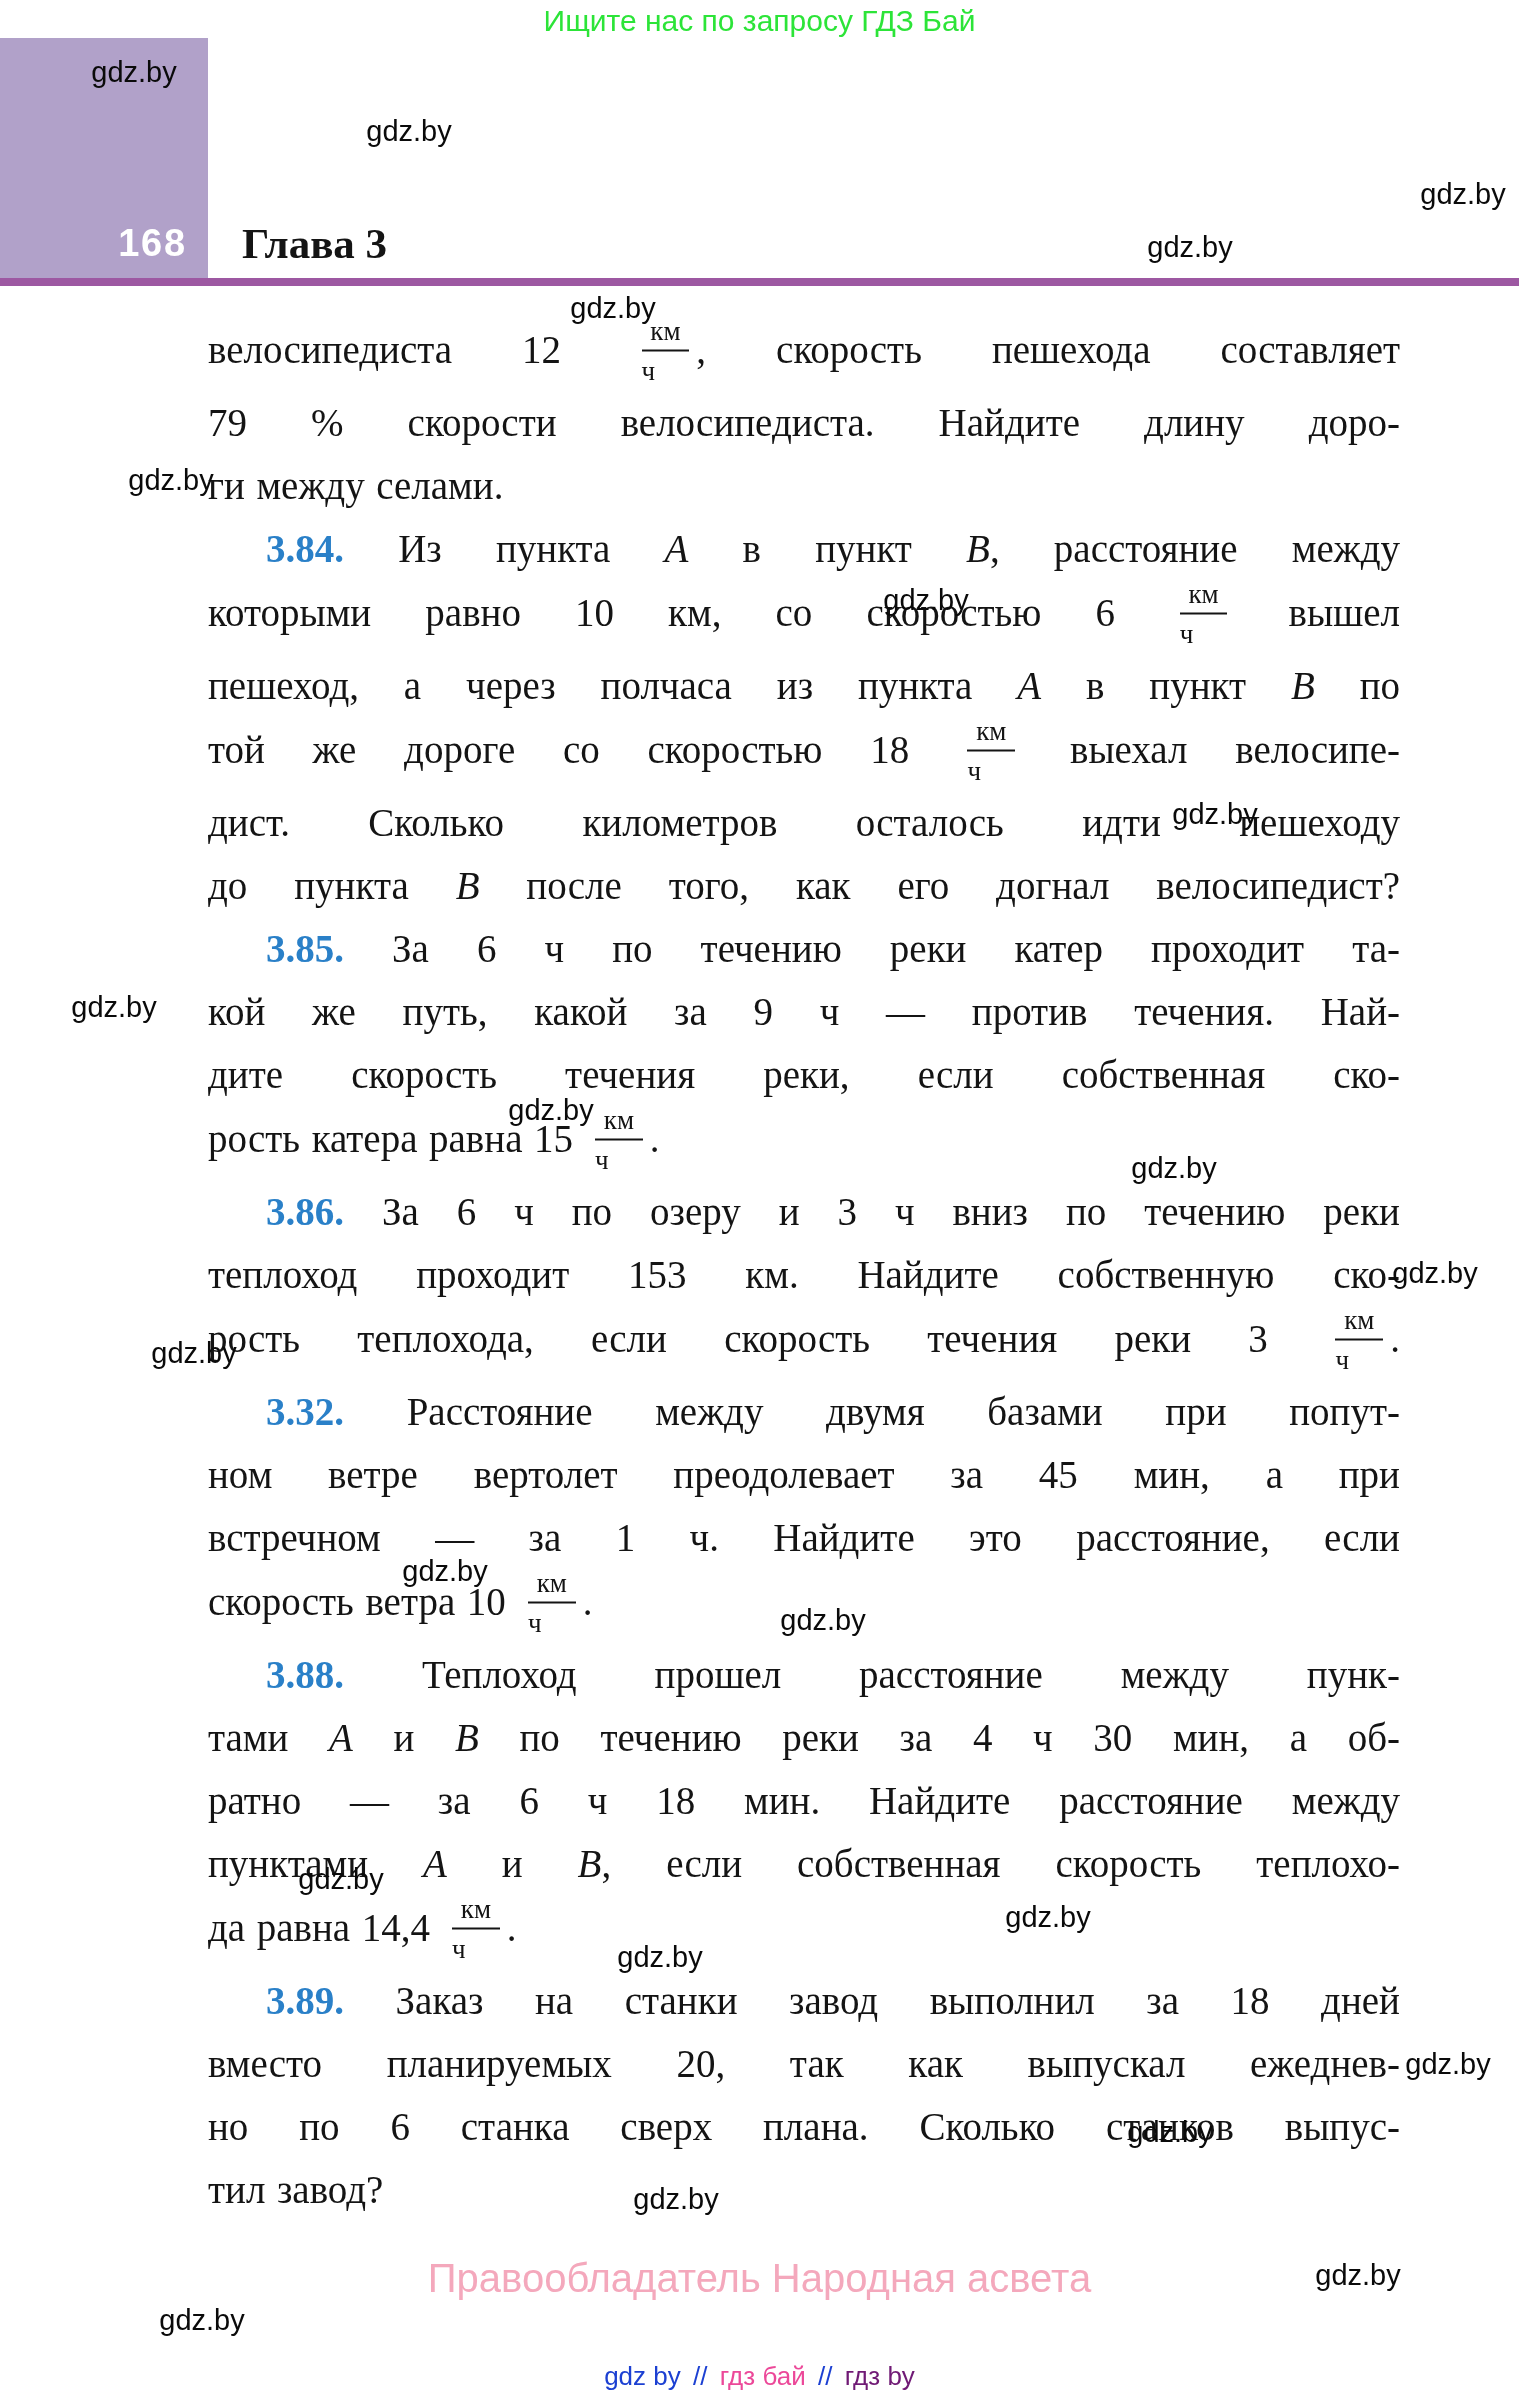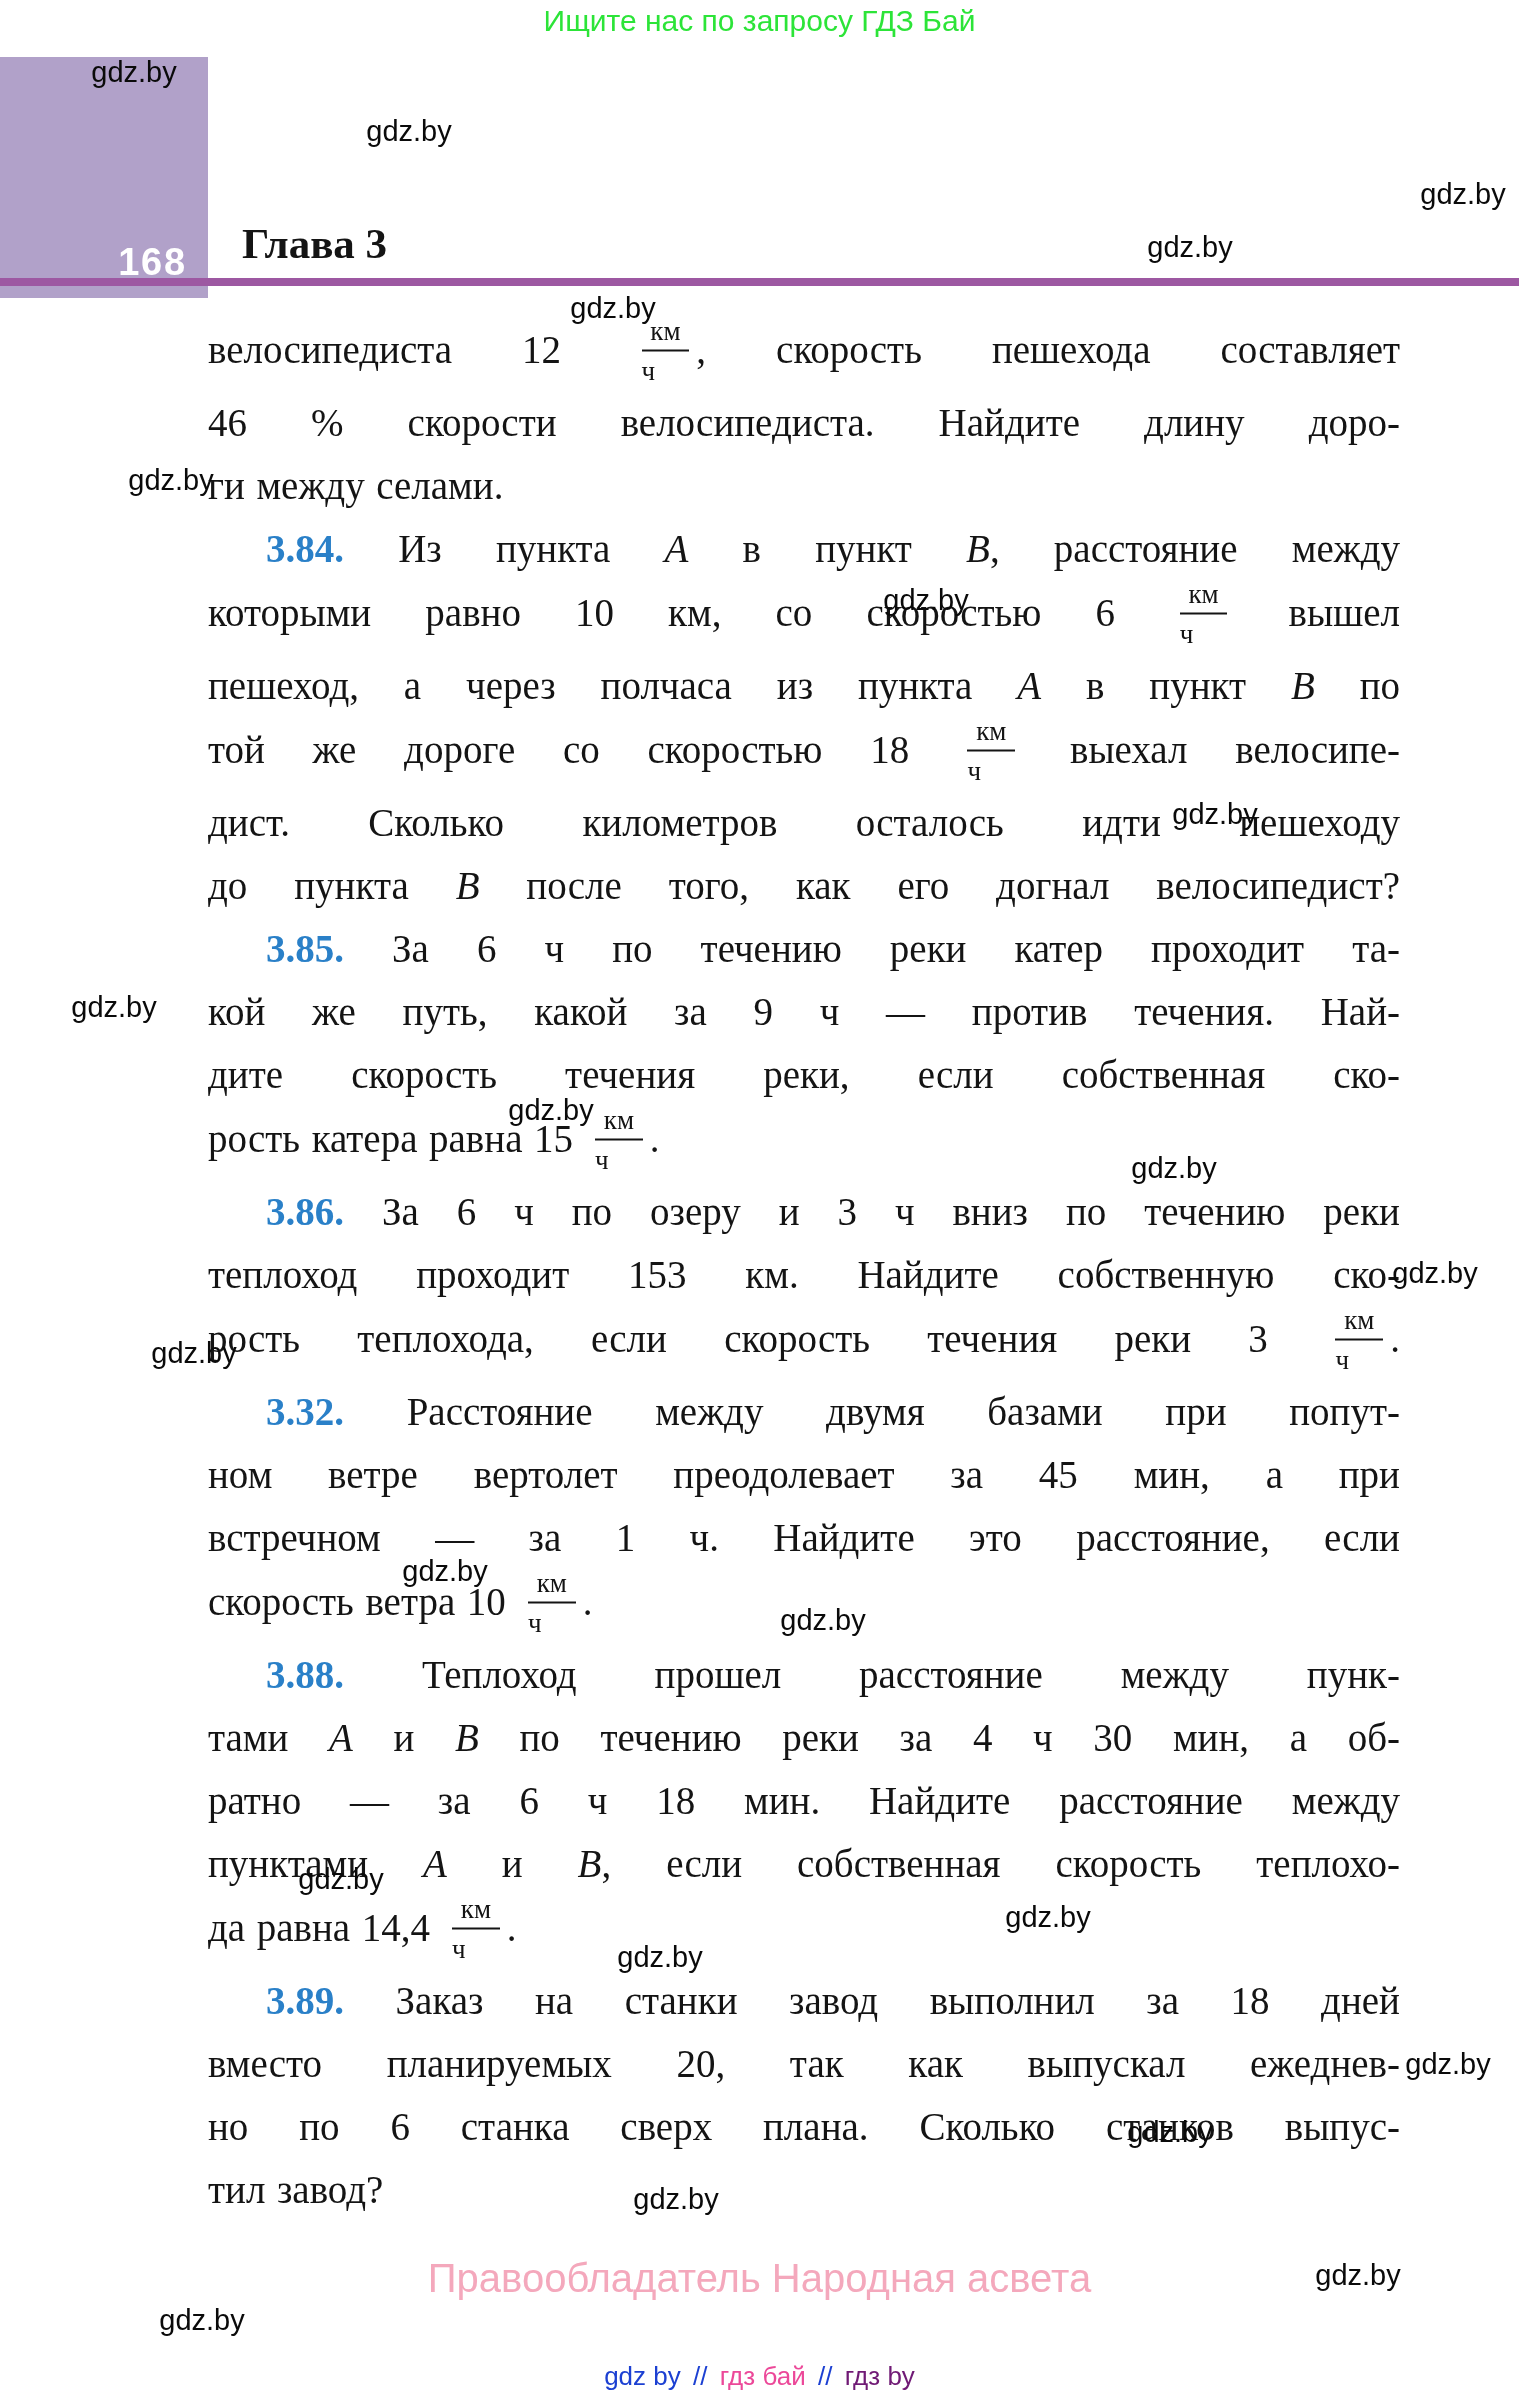--- a/index.html
+++ b/index.html
@@ -4,21 +4,21 @@
 <style>
   html,body{margin:0;padding:0;background:#fff;}
   .page{
     position:relative;width:1519px;height:2401px;background:#ffffff;
     font-family:"Liberation Serif",serif;color:#141414;overflow:hidden;border-radius:20px;
   }
   .top-notice{
     position:absolute;top:3.5px;left:0;right:0;text-align:center;
     font-family:"Liberation Sans",sans-serif;font-size:30px;font-weight:400;
   }
-  .page-num-box{position:absolute;left:0;top:38px;width:208px;height:241px;margin-top:19px;}
+  .page-num-box{position:absolute;left:0;top:38px;width:208px;height:241px;}
   .page-num{
     position:absolute;right:21px;bottom:14px;color:#ffffff;
     font-family:"Liberation Sans",sans-serif;font-weight:bold;font-size:38px;letter-spacing:1.8px;
   }
   .chapter{position:absolute;left:242px;top:219px;font-weight:bold;font-size:43px;}
   .header-rule{position:absolute;left:0;top:278px;width:1519px;height:7.9px;}
   .body-text{
     position:absolute;left:208px;top:317px;width:1192px;
     font-size:39px;line-height:63px;word-spacing:1.8px;
   }
@@ -55,21 +55,21 @@
   <div class="top-notice" style="color: rgb(44, 228, 56);">Ищите нас по запросу ГДЗ Бай</div>
 
   <div class="page-num-box" style="background: rgb(177, 161, 201);">
     <span class="page-num">168</span>
   </div>
   <div class="chapter">Глава 3</div>
   <div class="header-rule" style="background: rgb(157, 88, 162);"></div>
 
   <div class="body-text" id="body-lines">
       <div class="line">велосипедиста 12 <span class="frac"><span class="fnum">км</span><span class="fden">ч</span></span>, скорость пешехода составляет</div>
-      <div class="line">46 % скорости велосипедиста. Найдите длину доро-</div>
+      <div class="line">79 % скорости велосипедиста. Найдите длину доро-</div>
       <div class="line no-just">ги между селами.</div>
       <div class="line indent"><span class="pnum" style="color: rgb(42, 128, 200);">3.84.</span> Из пункта <i>A</i> в пункт <i>B</i>, расстояние между</div>
       <div class="line">которыми равно 10 км, со скоростью 6 <span class="frac"><span class="fnum">км</span><span class="fden">ч</span></span> вышел</div>
       <div class="line">пешеход, а через полчаса из пункта <i>A</i> в пункт <i>B</i> по</div>
       <div class="line">той же дороге со скоростью 18 <span class="frac"><span class="fnum">км</span><span class="fden">ч</span></span> выехал велосипе-</div>
       <div class="line">дист. Сколько километров осталось идти пешеходу</div>
       <div class="line">до пункта <i>B</i> после того, как его догнал велосипедист?</div>
       <div class="line indent"><span class="pnum" style="color: rgb(42, 128, 200);">3.85.</span> За 6 ч по течению реки катер проходит та-</div>
       <div class="line">кой же путь, какой за 9 ч — против течения. Най-</div>
       <div class="line">дите скорость течения реки, если собственная ско-</div>

